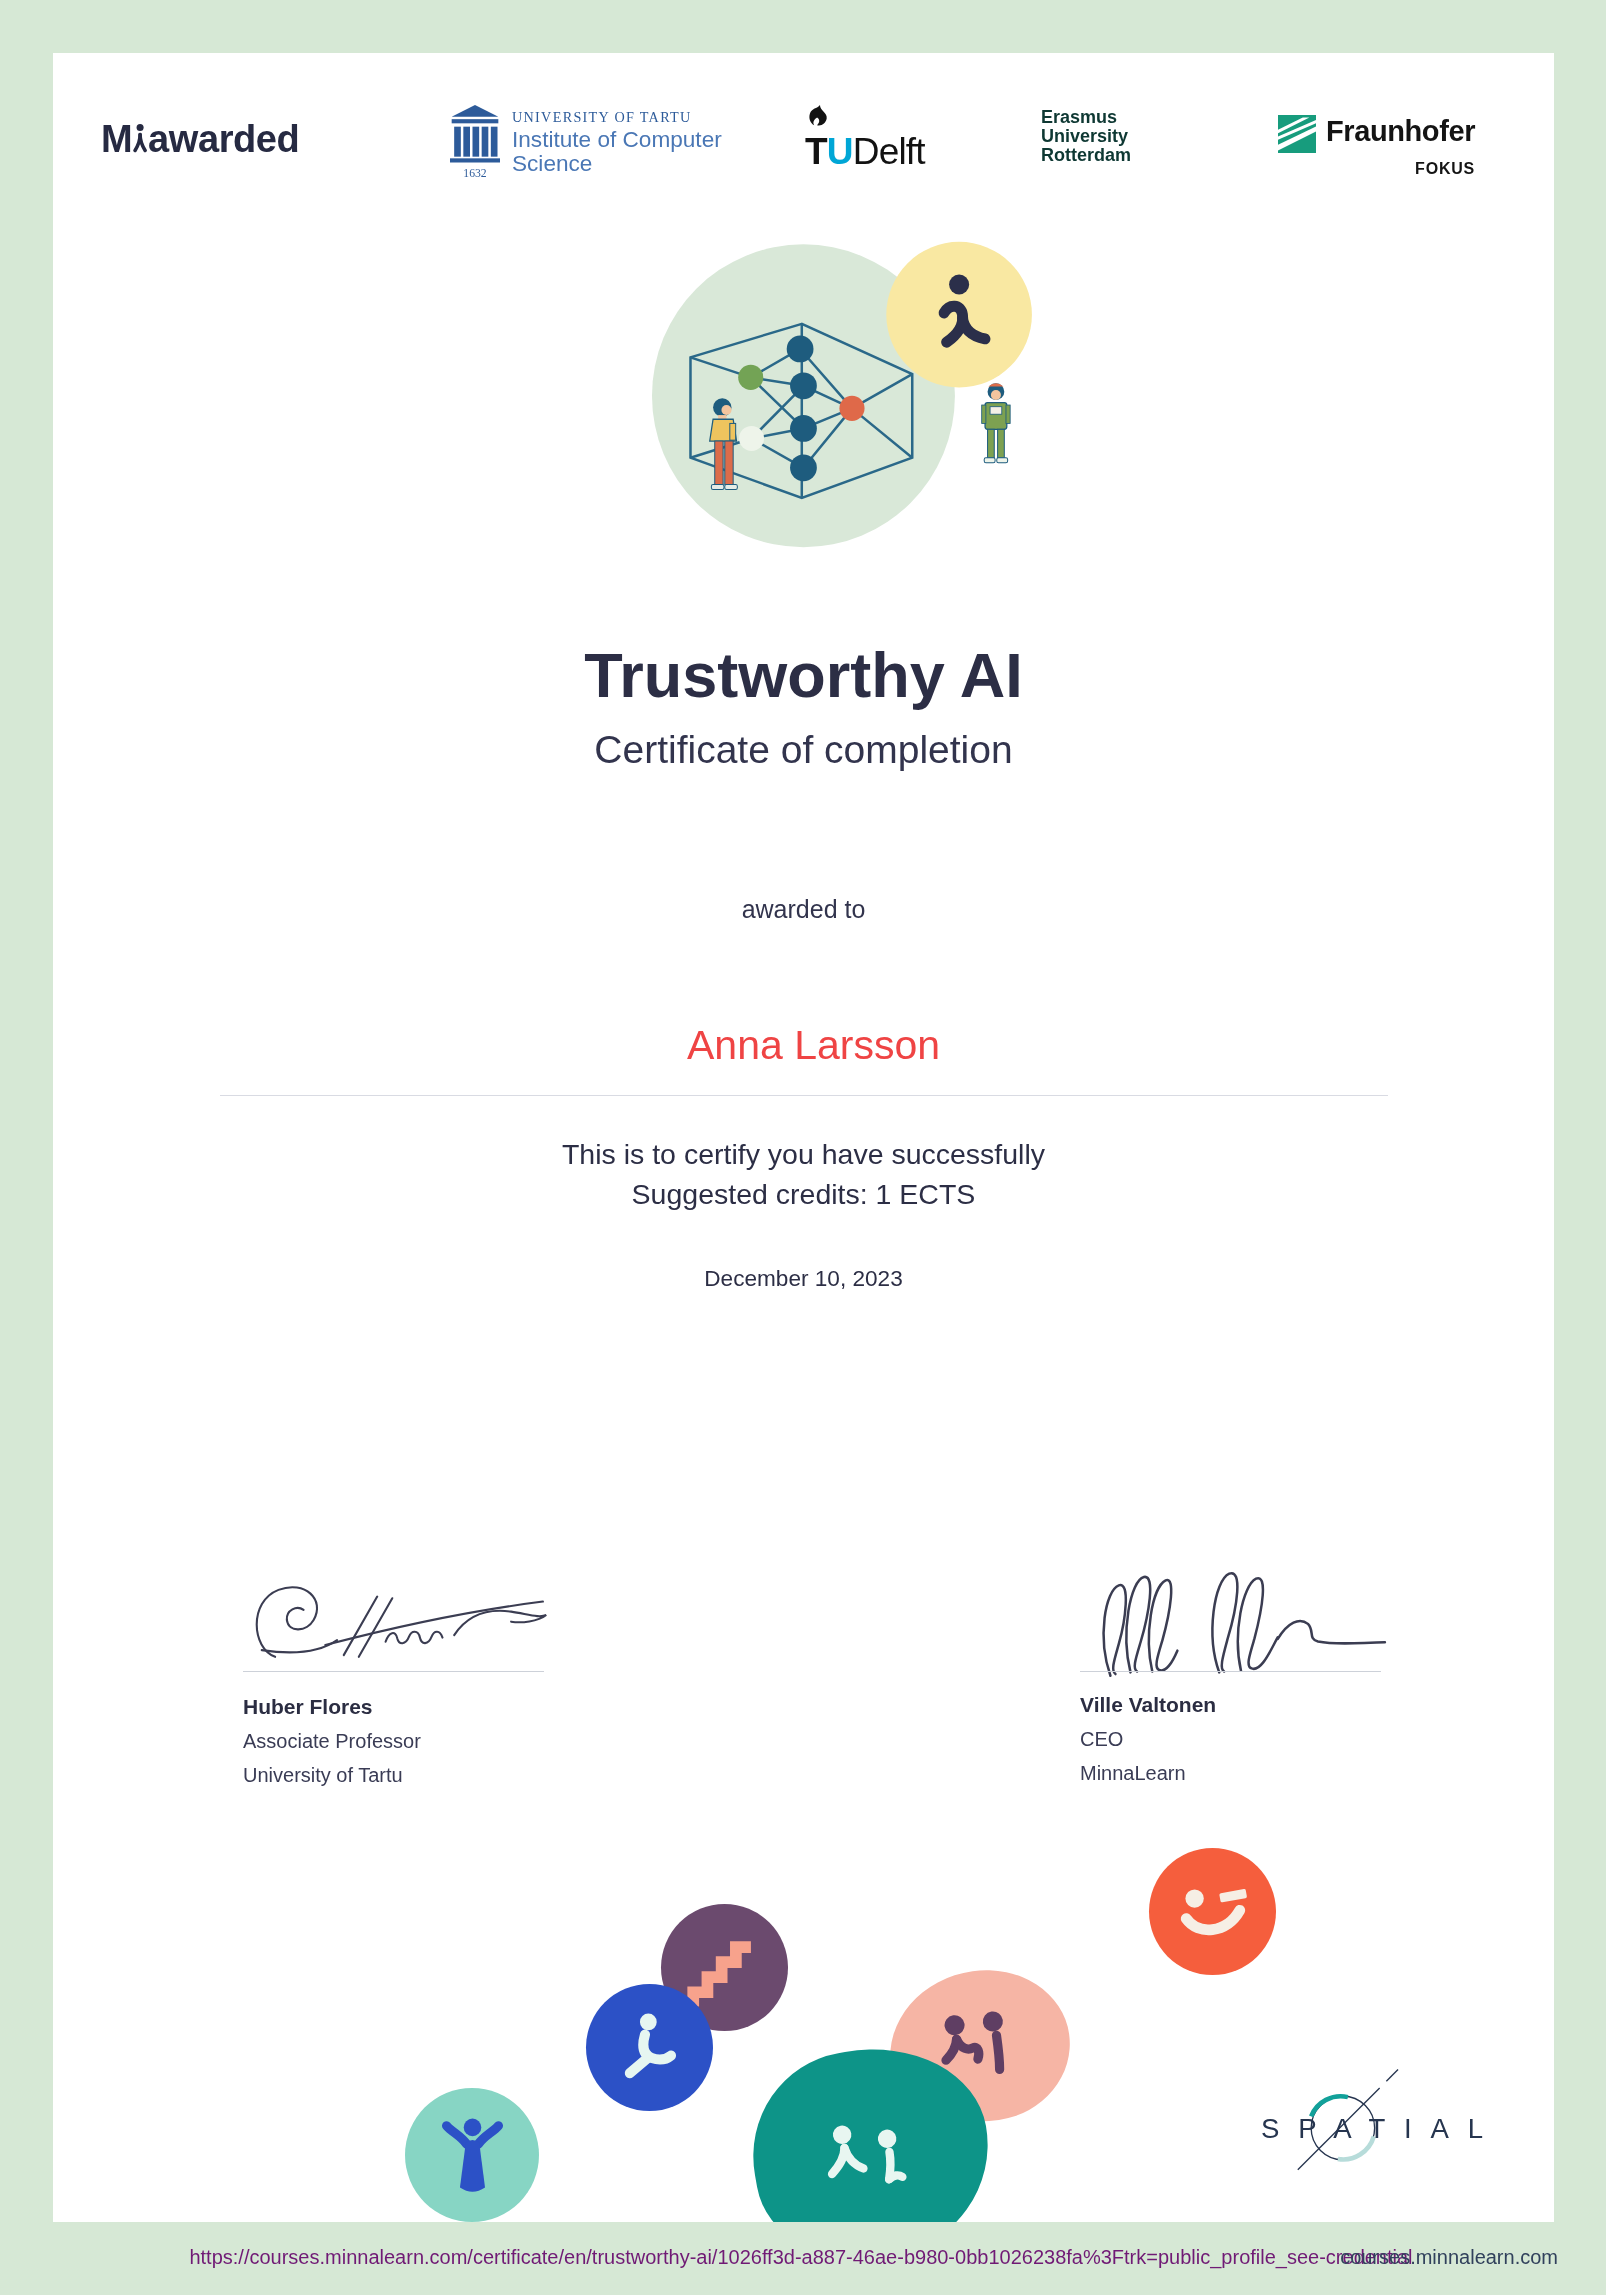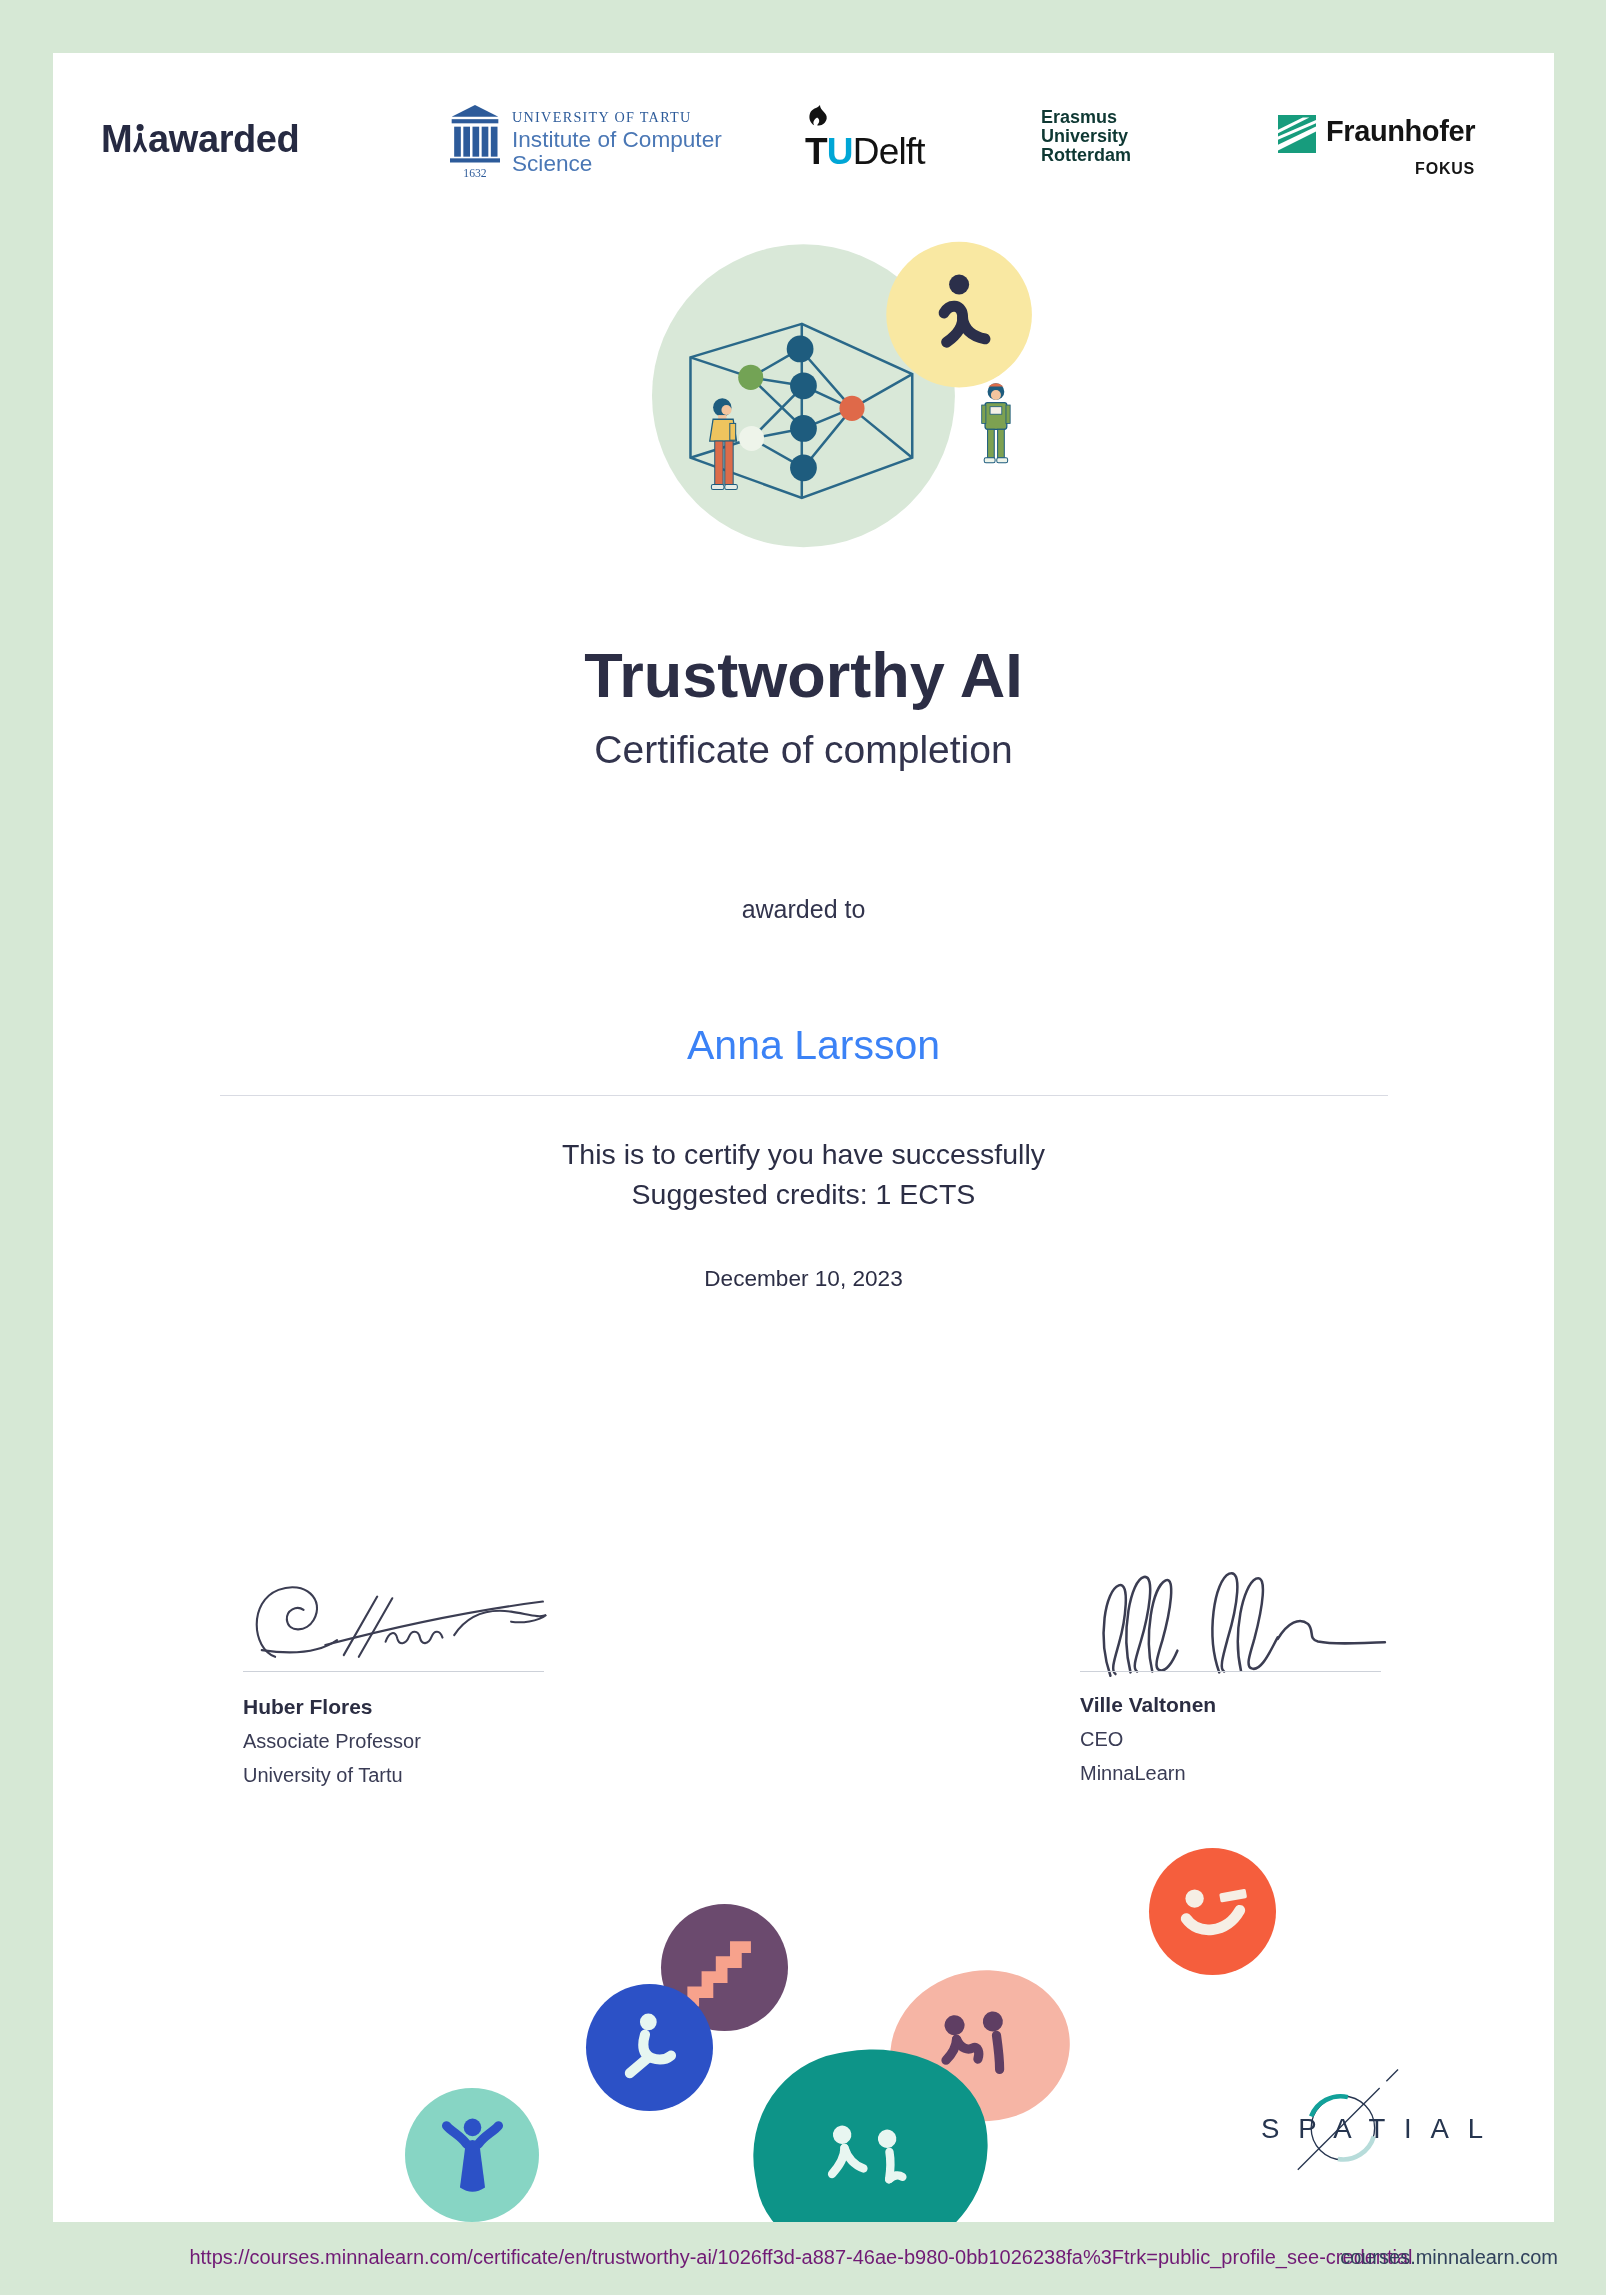--- a/index.html
+++ b/index.html
@@ -37,21 +37,21 @@
   .fraun-name{font-size:29px;font-weight:700;color:#141414;letter-spacing:-0.4px;line-height:33px;}
   .fokus{font-size:16px;font-weight:700;color:#141414;letter-spacing:0.8px;text-align:right;margin-top:12px;}
 
   
   .hero{left:583px;top:188px;width:396px;height:318px;}
 
   
   .course-title{top:586px;left:0;right:0;text-align:center;font-size:63px;font-weight:700;color:#2c2e45;}
   .subtitle{top:675px;left:0;right:0;text-align:center;font-size:39px;font-weight:400;color:#32344d;}
   .awarded{top:842px;left:0;right:0;text-align:center;font-size:25px;color:#32344d;}
-  .recipient{top:969px;left:0;right:0;text-align:center;font-size:41px;color:#3b82f6;padding-left:20px;}
+  .recipient{top:969px;left:0;right:0;text-align:center;font-size:41px;color:#ef4444;padding-left:20px;}
   .divider{top:1042px;left:167px;width:1168px;border-top:1.7px solid #d9dbe3;height:0;}
   .body-text{top:1081px;left:0;right:0;text-align:center;font-size:28.5px;line-height:40px;color:#2c2e45;}
   .body-text div{white-space:pre-wrap;}
   .date{top:1213px;left:0;right:0;text-align:center;font-size:22.6px;color:#2c2e45;}
 
   
   .sig-svg{pointer-events:none;}
   .sig-line{border-top:1.7px solid #cdd1d9;height:0;width:301px;}
   .sig-name{font-size:21px;font-weight:700;color:#2b2d42;}
   .sig-role,.sig-org{font-size:20px;color:#3a3c55;}

